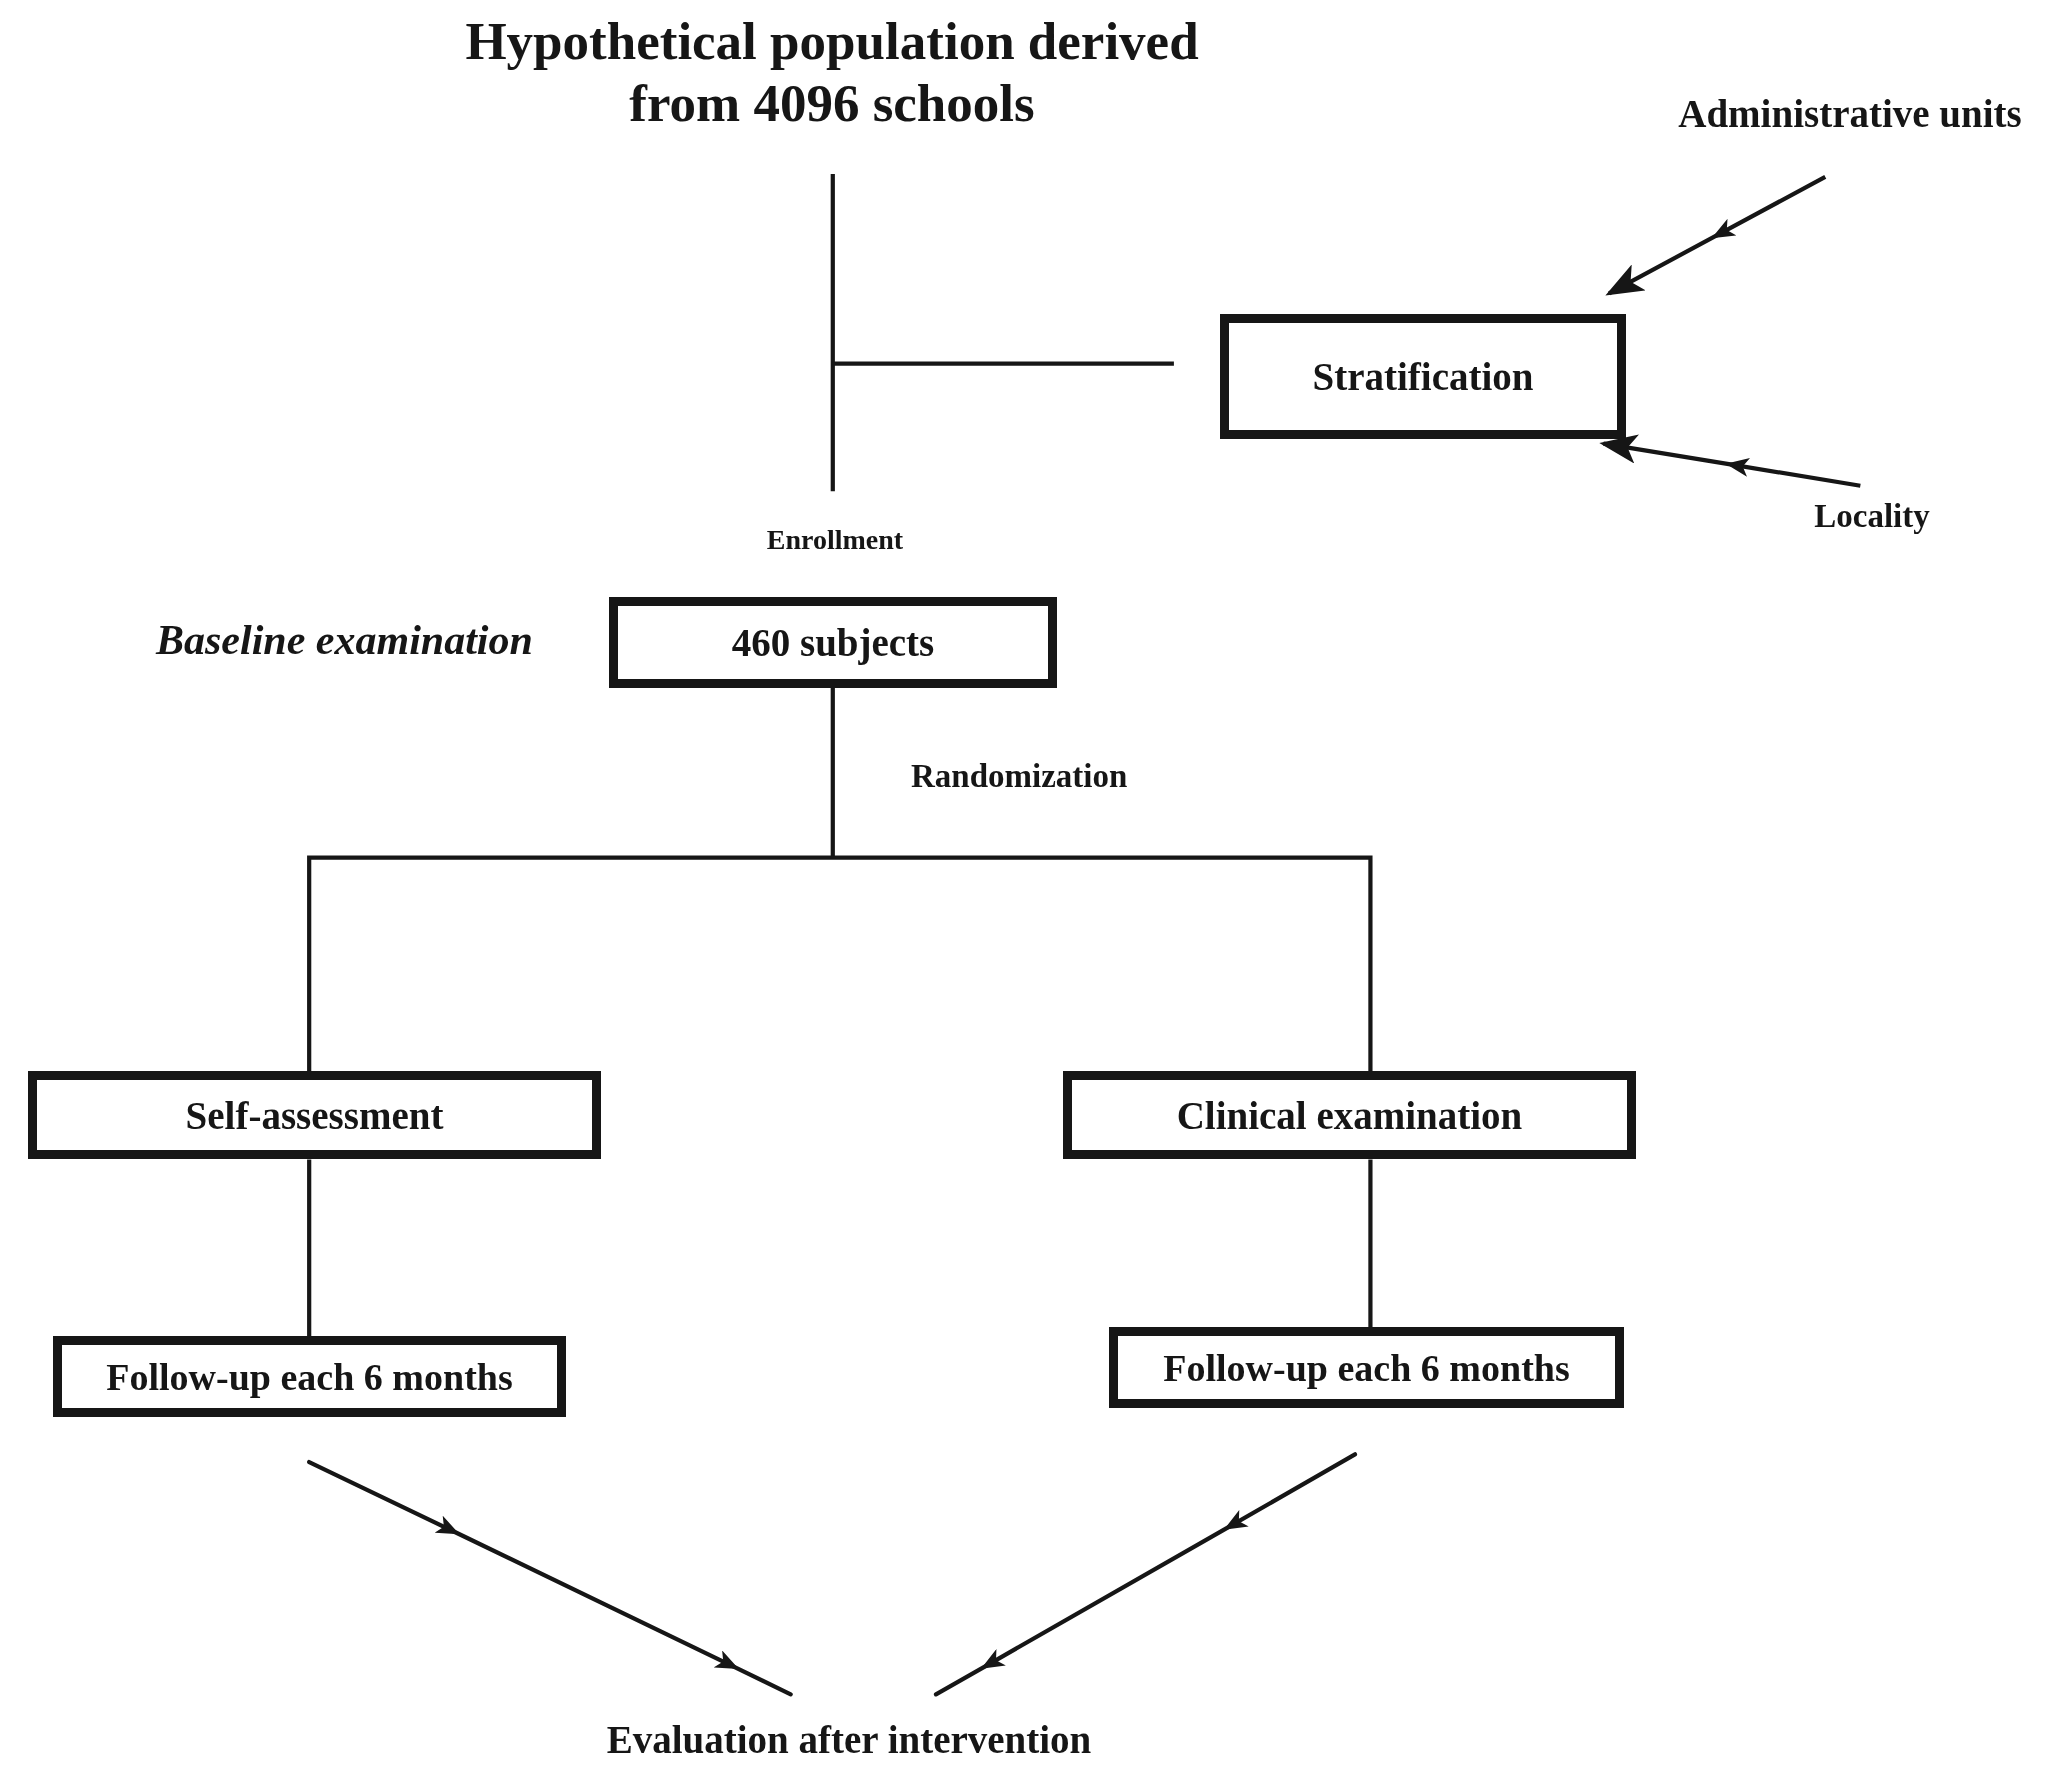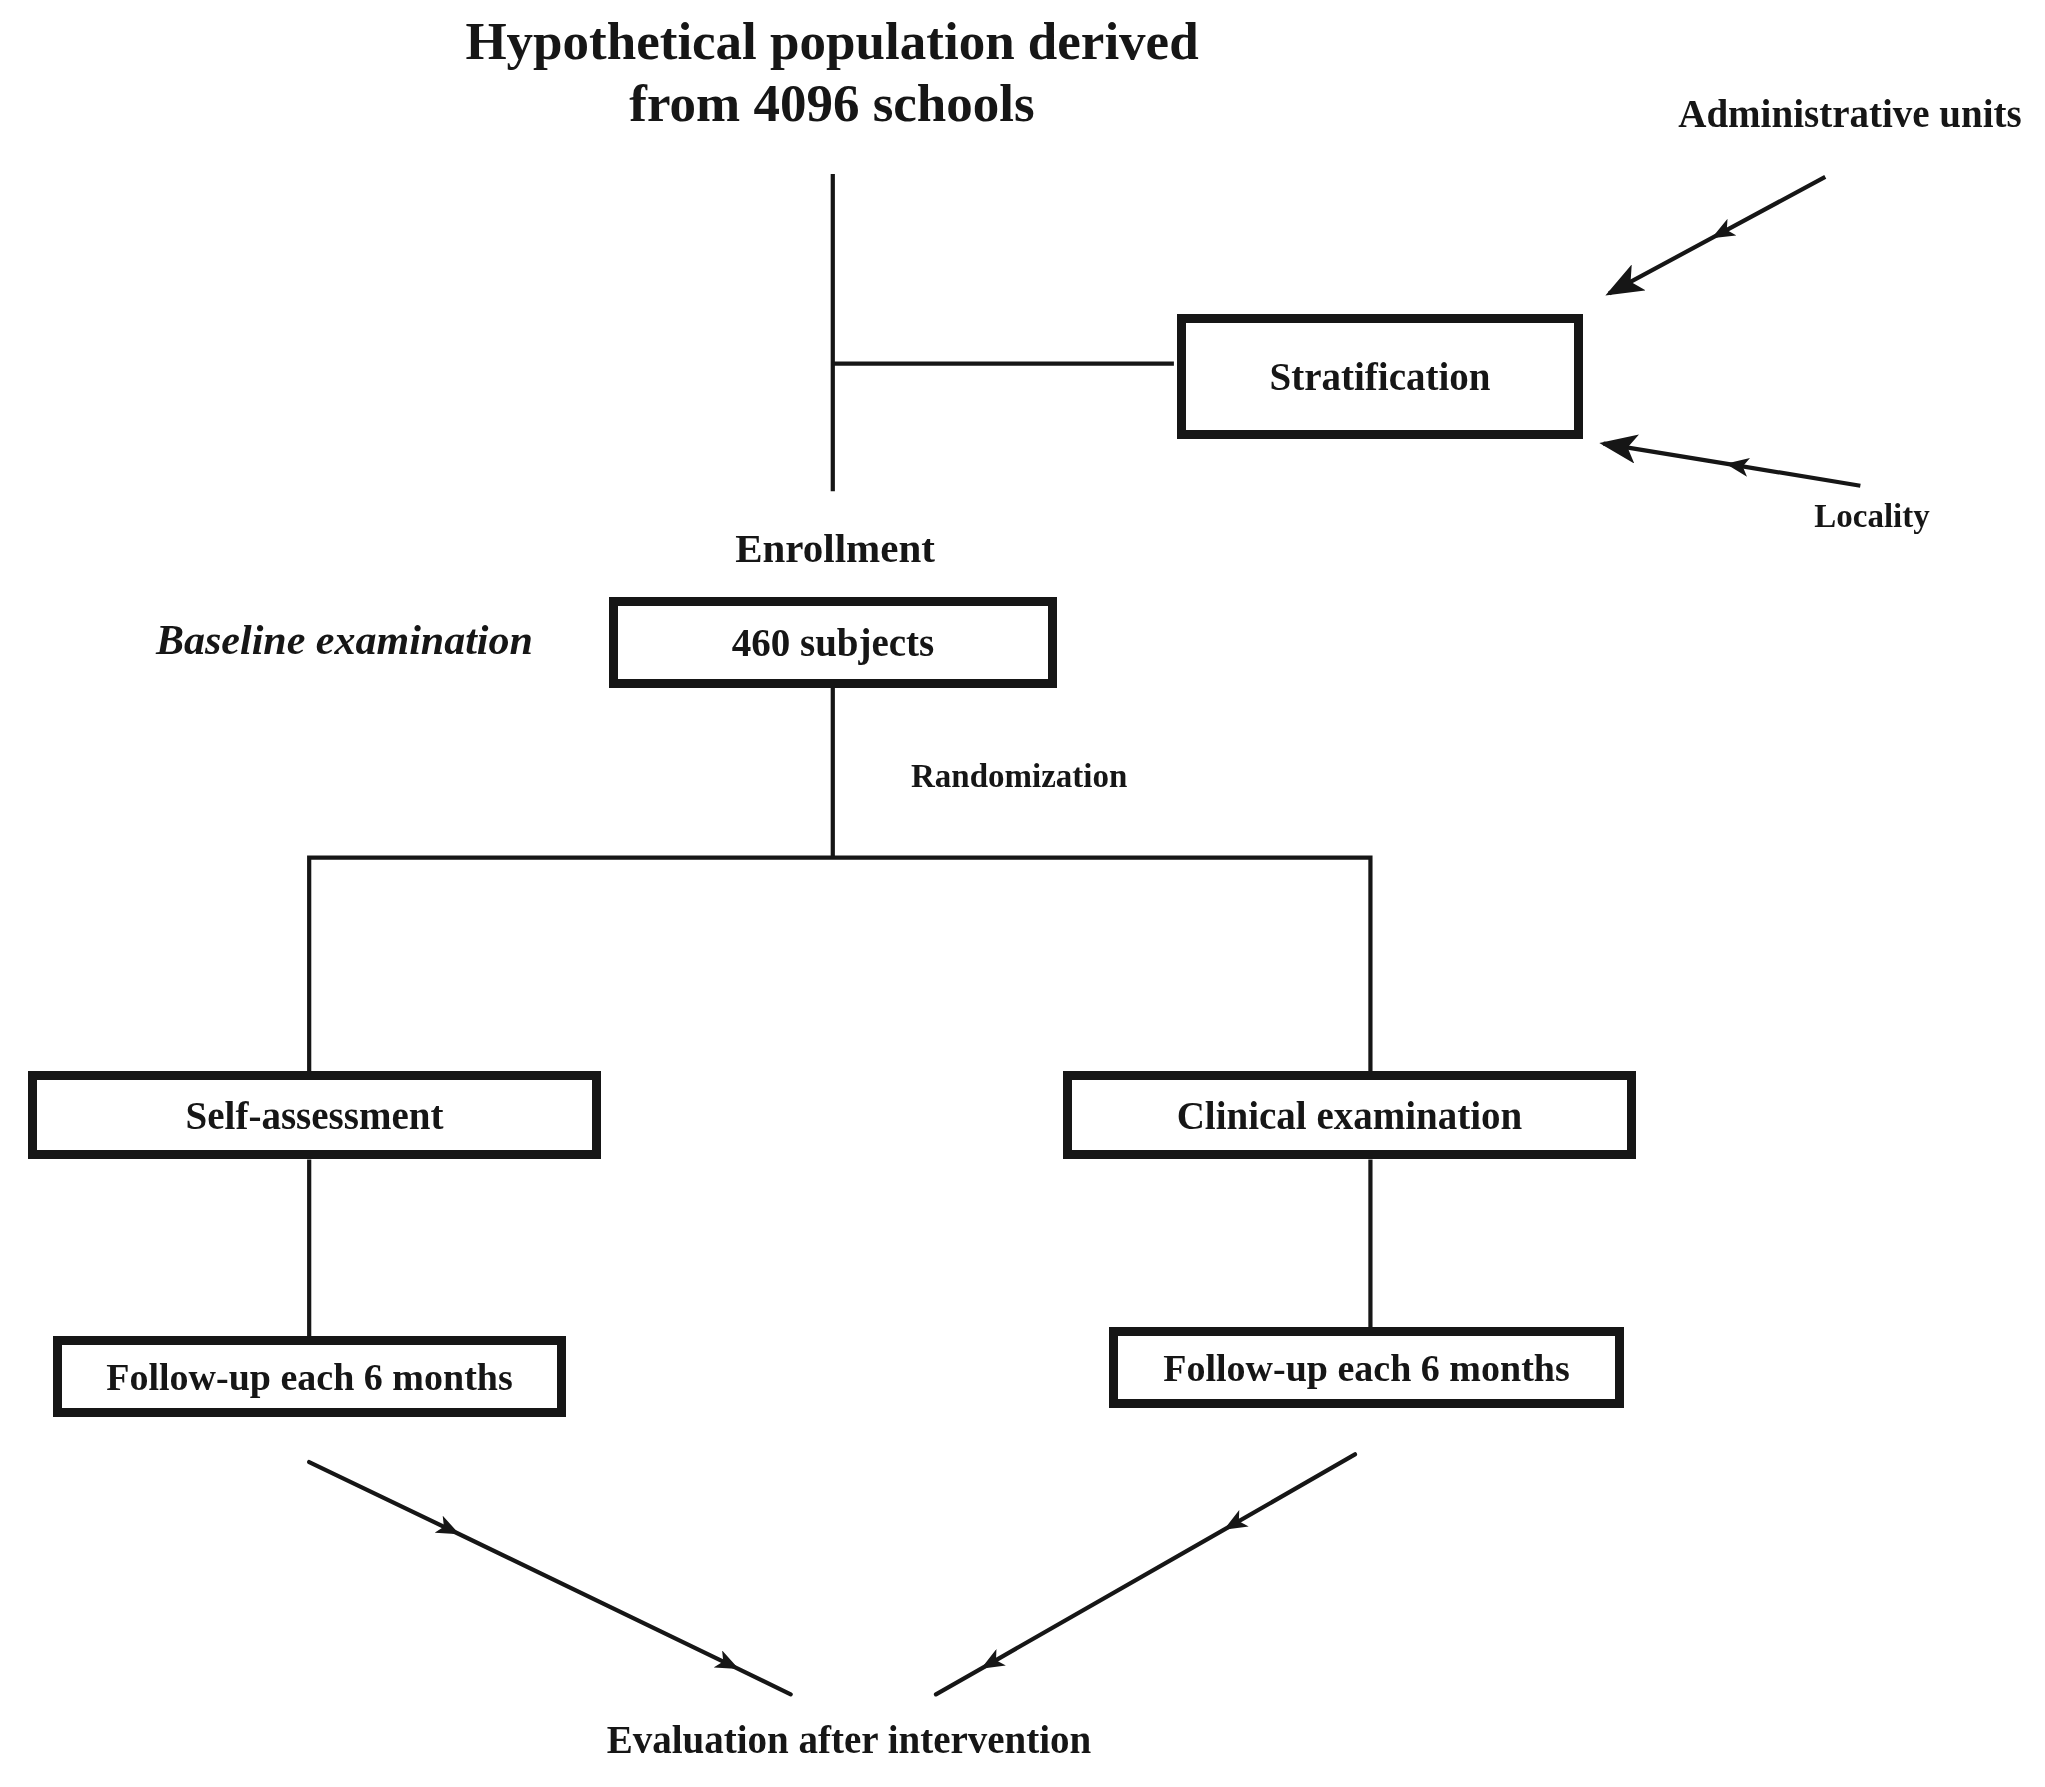--- a/index.html
+++ b/index.html
@@ -32,27 +32,27 @@
     font-weight:bold;
     color:var(--ink);
     white-space:nowrap;
   }
   
   #title{left:316px;top:11.2px;width:1032px;font-size:53px;line-height:1.16;}
   #title .tline{display:block;}
   
   #admin{left:1650px;top:91px;width:400px;font-size:39px;}
   #locality{left:1788px;top:498px;width:168px;font-size:33px;}
-  #enrollment{left:713px;top:524px;width:244px;font-size:41px;font-family:Liberation Serif, serif;}
+  #enrollment{left:713px;top:524px;width:244px;font-size:28px;font-family:Liberation Serif, serif;}
   #baseline{left:156px;top:616px;width:368px;font-size:42px;font-style:italic;}
   #randomization{left:911px;top:758px;width:330px;font-size:33px;text-align:left;}
   #intervention{left:668px;top:1221px;width:327px;font-size:42px;font-weight:normal;}
   #evaluation{left:560px;top:1717px;width:578px;font-size:39px;}
   
-  #strat{left:1177px;top:314px;width:406px;height:125px;font-size:39px;}
+  #strat{left:1220px;top:314px;width:406px;height:125px;font-size:39px;}
   #subjects{left:609px;top:597px;width:448px;height:91px;font-size:39px;}
   #selfbox{left:28px;top:1071px;width:573px;height:88px;font-size:39px;}
   #clinical{left:1063px;top:1071px;width:573px;height:88px;font-size:39px;}
   #fupL{left:53px;top:1336px;width:513px;height:81px;font-size:38px;}
   #fupR{left:1109px;top:1327px;width:515px;height:81px;font-size:38px;}
 </style>
 </head>
 <body>
 
 <div id="canvas">

